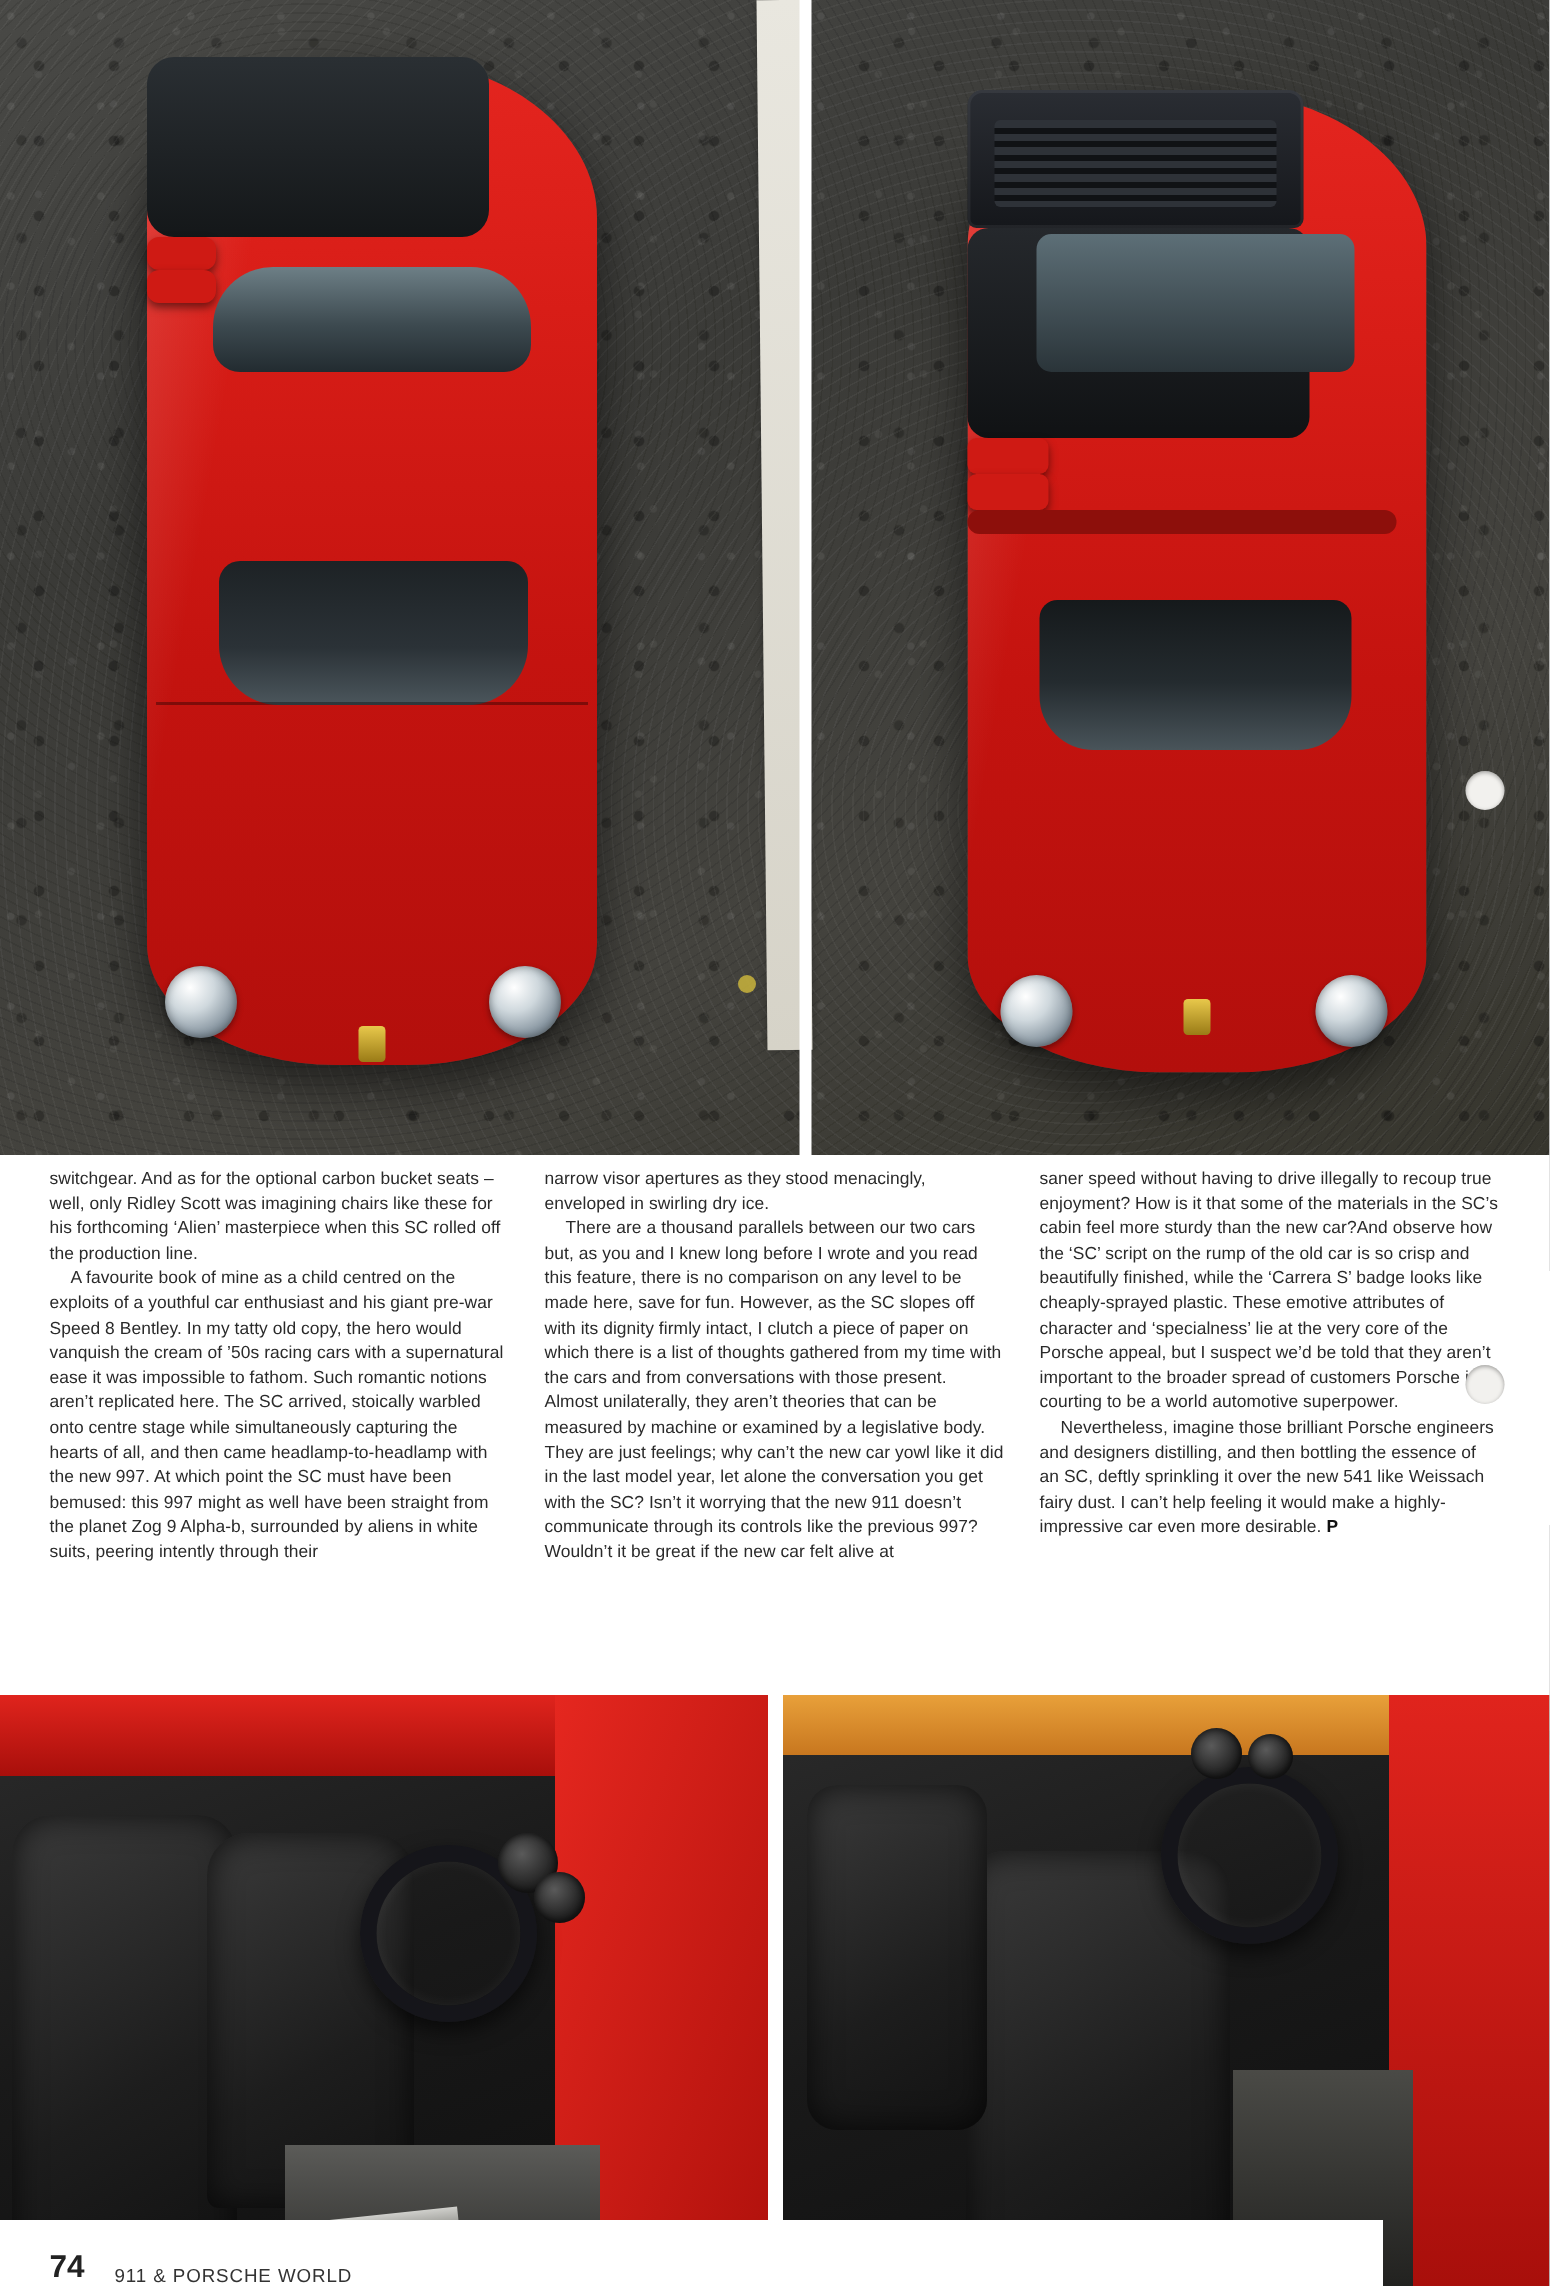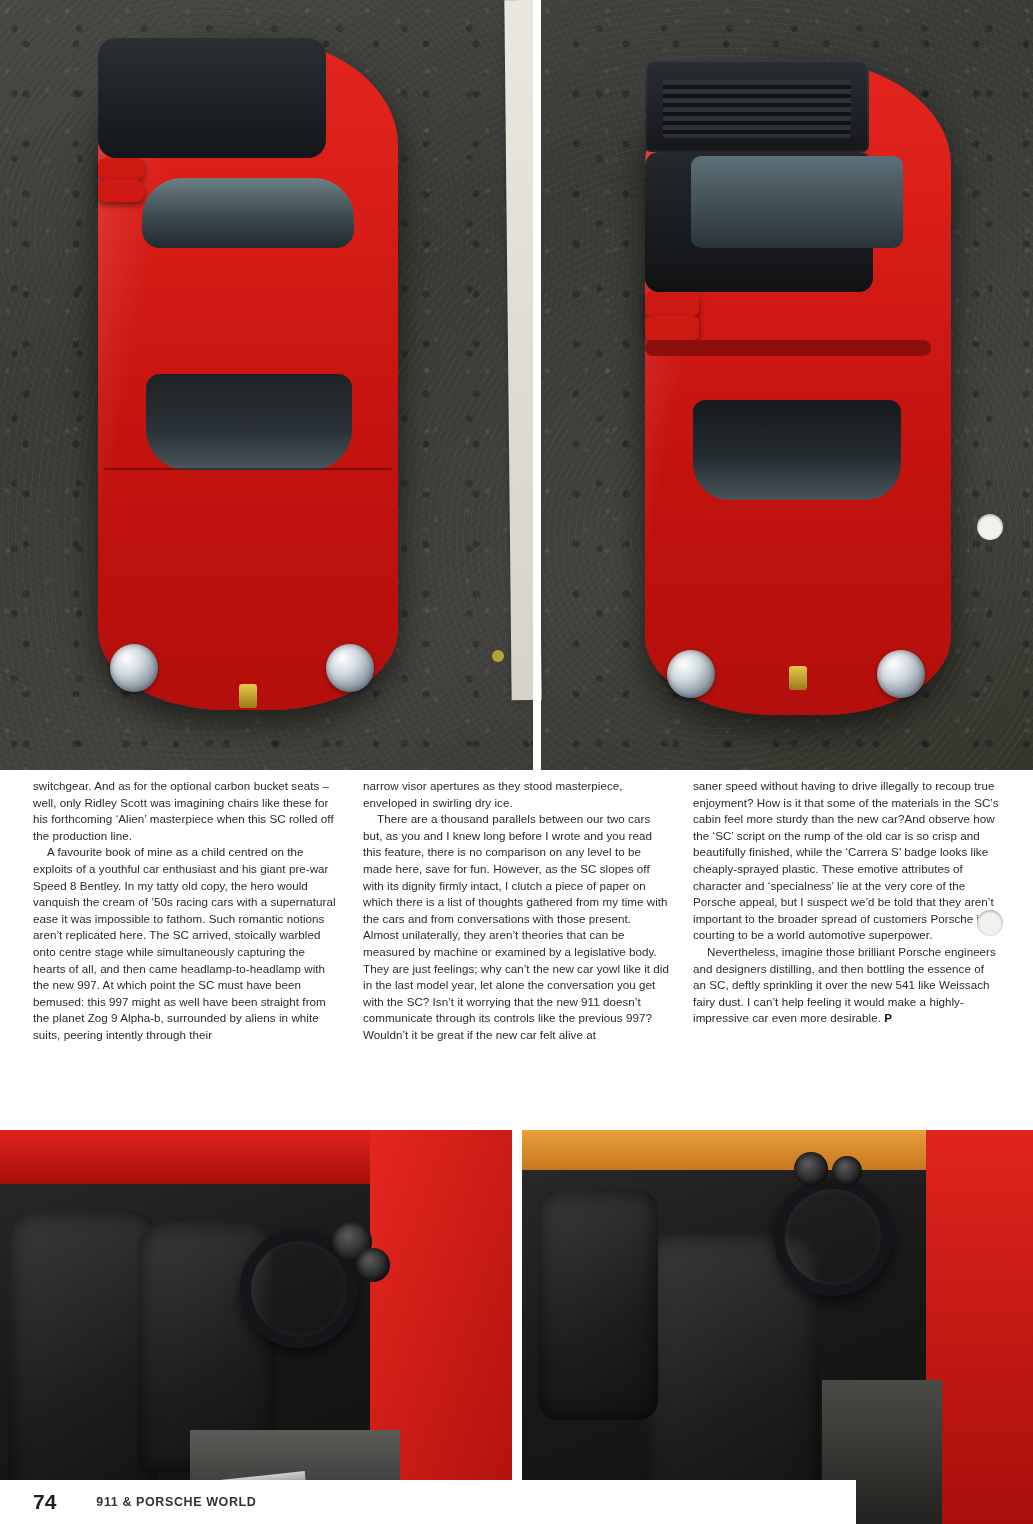--- a/index.html
+++ b/index.html
@@ -244,27 +244,26 @@
   .int-sill {
     position: absolute;
     background: linear-gradient(180deg,#cfcfcb,#8d8d88);
   }
 
   
   .footer {
     position: absolute;
     left: 0;
     bottom: 0;
-    width: 856px;
+    width: 922px;
     height: 44px;
     background: #ffffff;
     display: flex;
-    align-items: center;
+    align-items: flex-end;
     z-index: 5;
-    gap: 20px;
   }
   .page-number {
     font-family: "Liberation Sans", sans-serif;
     font-weight: bold;
     font-size: 21px;
     color: #222;
     margin-left: 33px;
   }
   .mag-title {
     font-family: "Liberation Sans", sans-serif;
@@ -324,21 +323,21 @@
     <div class="gap-col"></div>
   </div>
 
   <div class="text-block">
     <div class="columns">
       <div class="col">
         <p>switchgear. And as for the optional carbon bucket seats – well, only Ridley Scott was imagining chairs like these for his forthcoming ‘Alien’ masterpiece when this SC rolled off the production line.</p>
         <p>A favourite book of mine as a child centred on the exploits of a youthful car enthusiast and his giant pre-war Speed 8 Bentley. In my tatty old copy, the hero would vanquish the cream of ’50s racing cars with a supernatural ease it was impossible to fathom. Such romantic notions aren’t replicated here. The SC arrived, stoically warbled onto centre stage while simultaneously capturing the hearts of all, and then came headlamp-to-headlamp with the new 997. At which point the SC must have been bemused: this 997 might as well have been straight from the planet Zog 9 Alpha-b, surrounded by aliens in white suits, peering intently through their</p>
       </div>
       <div class="col">
-        <p>narrow visor apertures as they stood masterpiece, enveloped in swirling dry ice.</p>
+        <p>narrow visor apertures as they stood menacingly, enveloped in swirling dry ice.</p>
         <p>There are a thousand parallels between our two cars but, as you and I knew long before I wrote and you read this feature, there is no comparison on any level to be made here, save for fun. However, as the SC slopes off with its dignity firmly intact, I clutch a piece of paper on which there is a list of thoughts gathered from my time with the cars and from conversations with those present. Almost unilaterally, they aren’t theories that can be measured by machine or examined by a legislative body. They are just feelings; why can’t the new car yowl like it did in the last model year, let alone the conversation you get with the SC? Isn’t it worrying that the new 911 doesn’t communicate through its controls like the previous 997? Wouldn’t it be great if the new car felt alive at</p>
       </div>
       <div class="col">
         <p>saner speed without having to drive illegally to recoup true enjoyment? How is it that some of the materials in the SC’s cabin feel more sturdy than the new car?And observe how the ‘SC’ script on the rump of the old car is so crisp and beautifully finished, while the ‘Carrera S’ badge looks like cheaply-sprayed plastic. These emotive attributes of character and ‘specialness’ lie at the very core of the Porsche appeal, but I suspect we’d be told that they aren’t important to the broader spread of customers Porsche is courting to be a world automotive superpower.</p>
         <p><span>Nevertheless, imagine those brilliant Porsche engineers and designers distilling, and then bottling the essence of an SC, deftly sprinkling it over the new 541 like Weissach fairy dust. I can’t help feeling it would make a highly-impressive car even more desirable.</span> <span class="endmark">P</span></p>
       </div>
     </div>
     <div class="punch-hole" style="left:977px; top:140px;"></div>
   </div>
 
@@ -366,16 +365,16 @@
       <div class="int-wheel" style="left:252px; top:48px; width:96px; height:96px;"></div>
       <div class="int-dials" style="left:272px; top:22px; width:34px; height:34px;"></div>
       <div class="int-dials" style="left:310px; top:26px; width:30px; height:30px;"></div>
       <div class="int-floor" style="left:300px; top:250px; width:120px; height:144px; background:linear-gradient(180deg,#4a4a46,#222220);"></div>
     </div>
   </div>
 
   <div class="footer">
     <div class="footer-mask"></div>
     <div class="page-number" style="position:relative; z-index:2;">74</div>
-    <div class="mag-title" style="position:relative; z-index:2;font-weight:bold;">911 &amp; PORSCHE WORLD</div>
+    <div class="mag-title" style="position:relative; z-index:2;">911 &amp; PORSCHE WORLD</div>
   </div>
 
 </div>
 
 </body></html>

